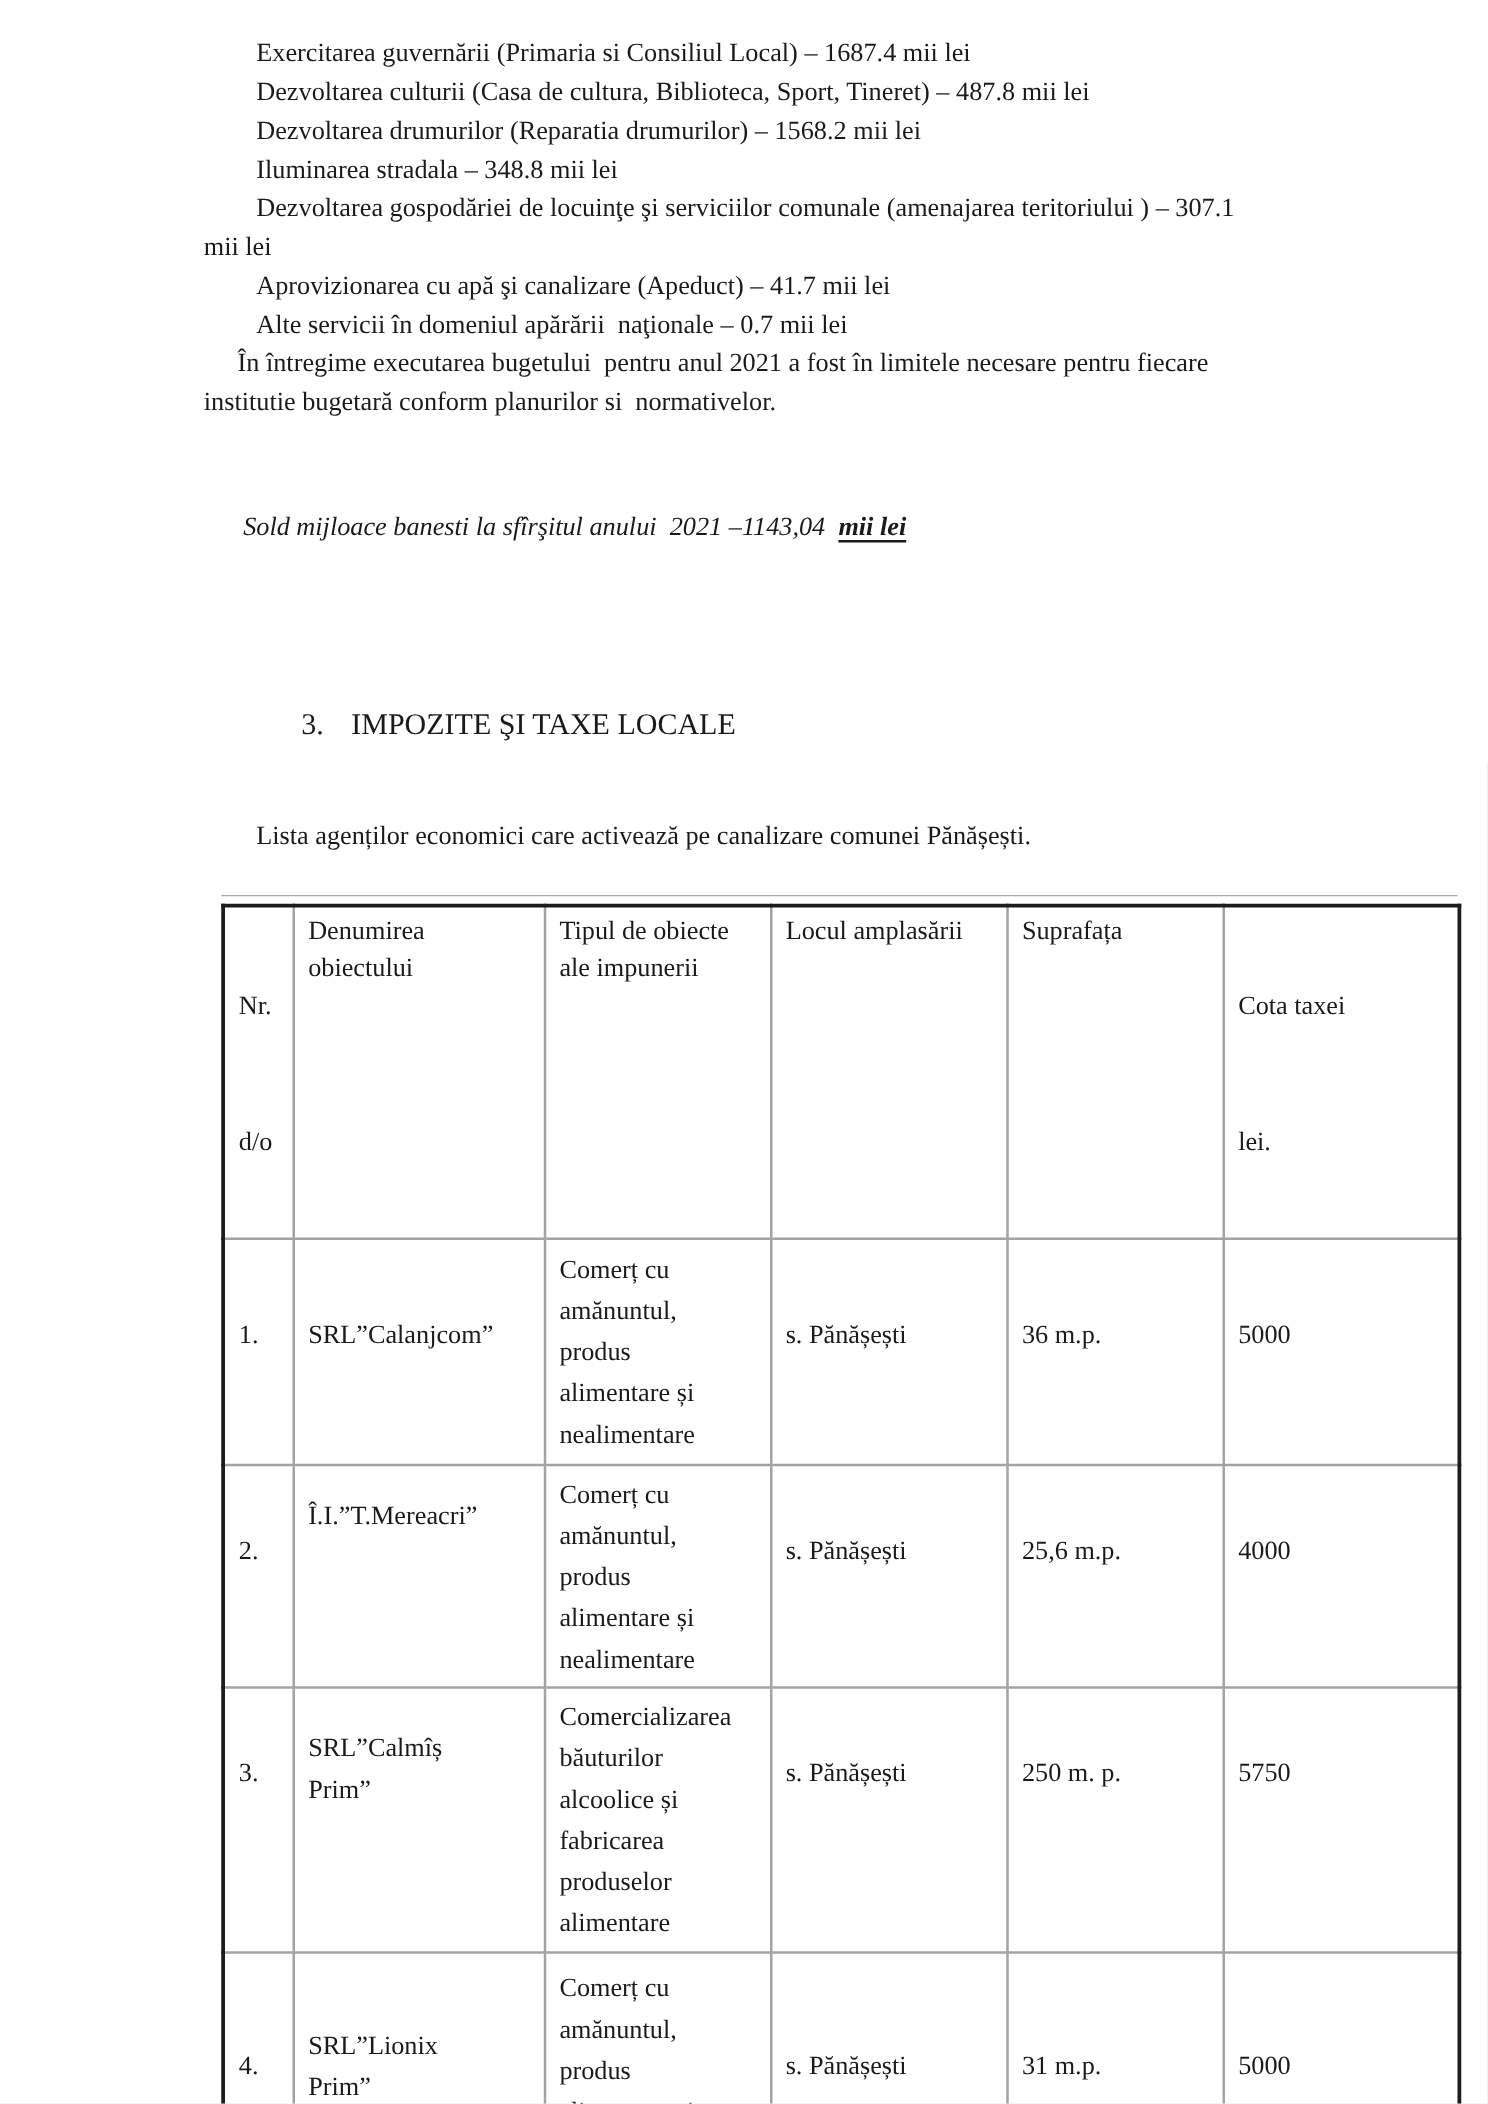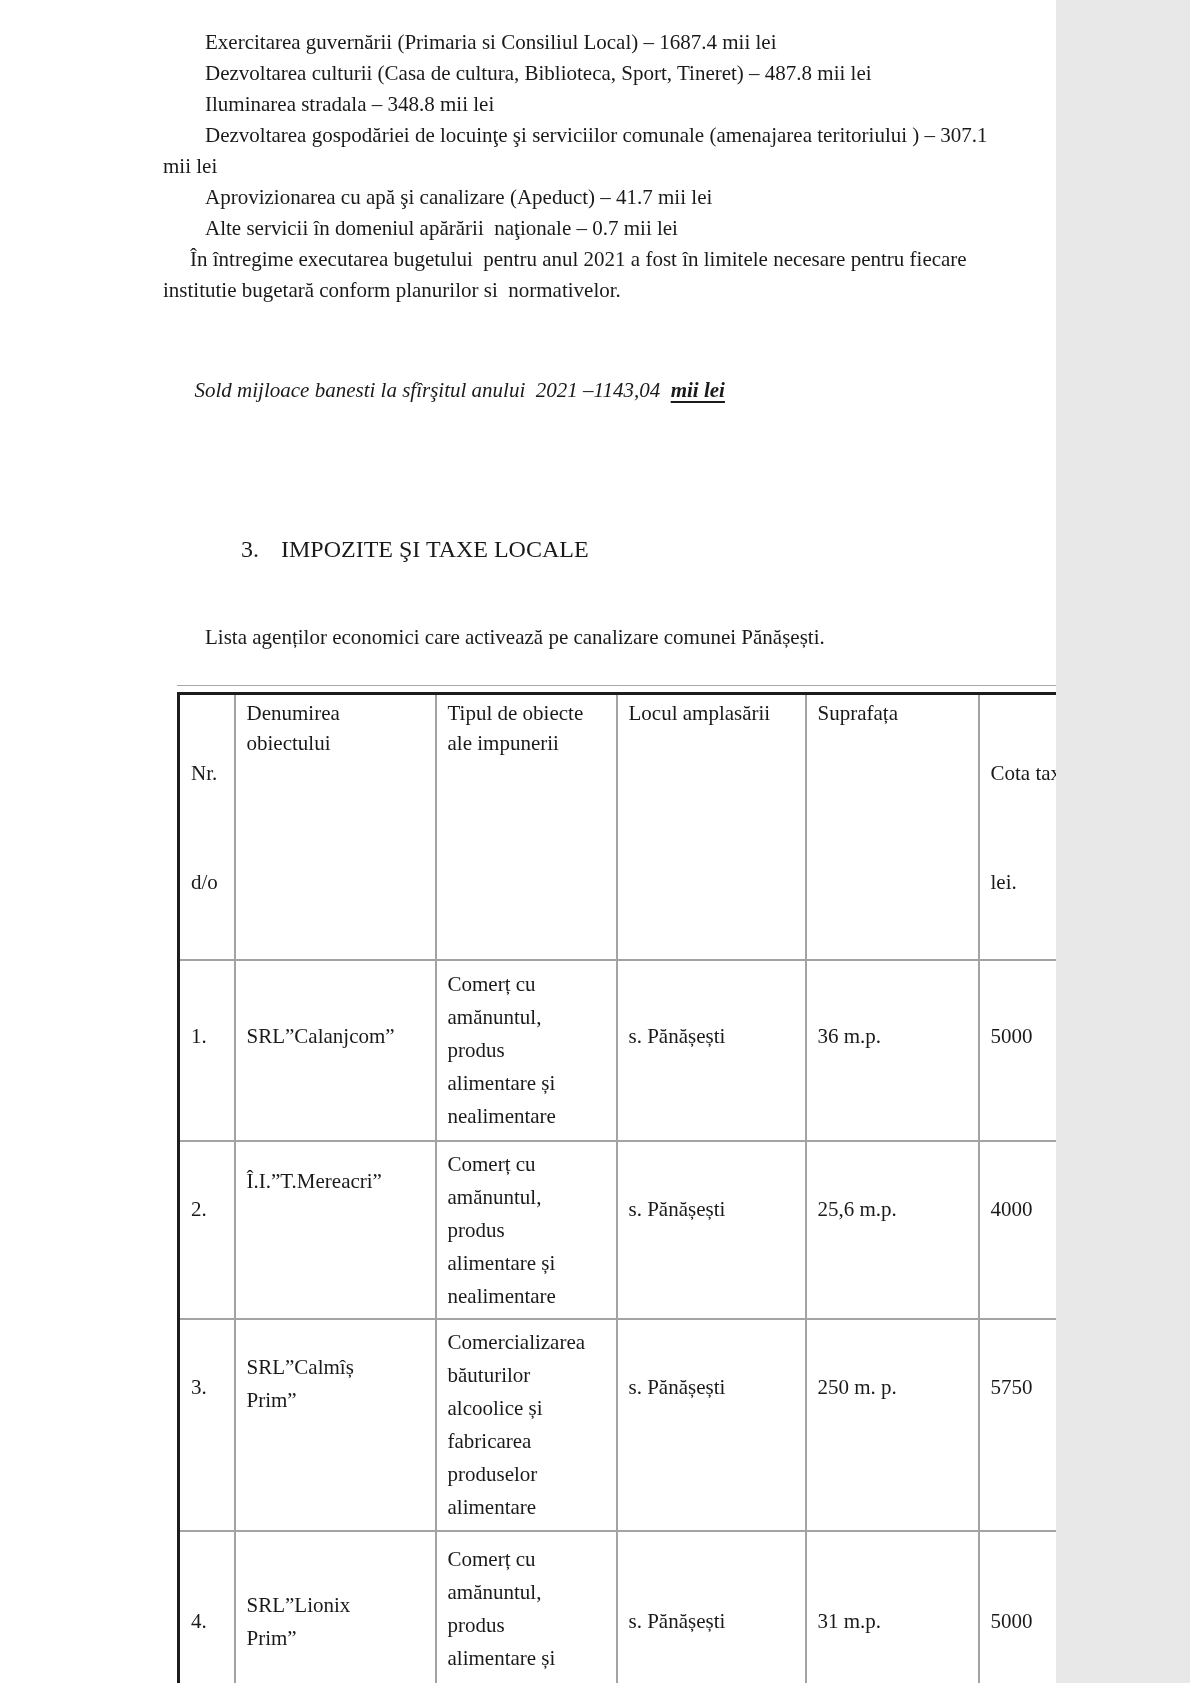--- a/index.html
+++ b/index.html
@@ -1,18 +1,18 @@
 <!DOCTYPE html>
 <html><head>
 <meta charset="utf-8">
 <style>
   html,body { margin:0; padding:0; background:#e8e8e8; }
   .page {
     position: relative;
-    width: 1056px;
+    width: 1190px;
     height: 1683px;
     background: #ffffff;
     font-family: "Liberation Serif", "DejaVu Serif", serif;
     color: #1a1a1a;
     overflow: hidden;
   }
   .textcol {
     position: absolute;
     left: 163px;
     top: 27px;
@@ -88,20 +88,21 @@
   tr.r4 .v { top: -4px; }
 </style>
 </head>
 <body>
 
 <div class="page">
   <div class="textcol">
 
     <div class="para indent-big">Exercitarea guvernării (Primaria si Consiliul Local) – 1687.4 mii lei</div>
     <div class="para indent-big">Dezvoltarea culturii (Casa de cultura, Biblioteca, Sport, Tineret) – 487.8 mii lei</div>
+    <div class="para indent-big">Dezvoltarea drumurilor (Reparatia drumurilor) – 1568.2 mii lei</div>
     <div class="para indent-big">Iluminarea stradala – 348.8 mii lei</div>
     <div class="para indent-big">Dezvoltarea gospodăriei de locuinţe şi serviciilor comunale (amenajarea teritoriului ) – 307.1
 mii lei</div>
     <div class="para indent-big">Aprovizionarea cu apă şi canalizare (Apeduct) – 41.7 mii lei</div>
     <div class="para indent-big">Alte servicii în domeniul apărării  naţionale – 0.7 mii lei</div>
 
     <div class="para indent-mid">În întregime executarea bugetului  pentru anul 2021 a fost în limitele necesare pentru fiecare
 institutie bugetară conform planurilor si  normativelor.</div>
 
     <div class="sold">

